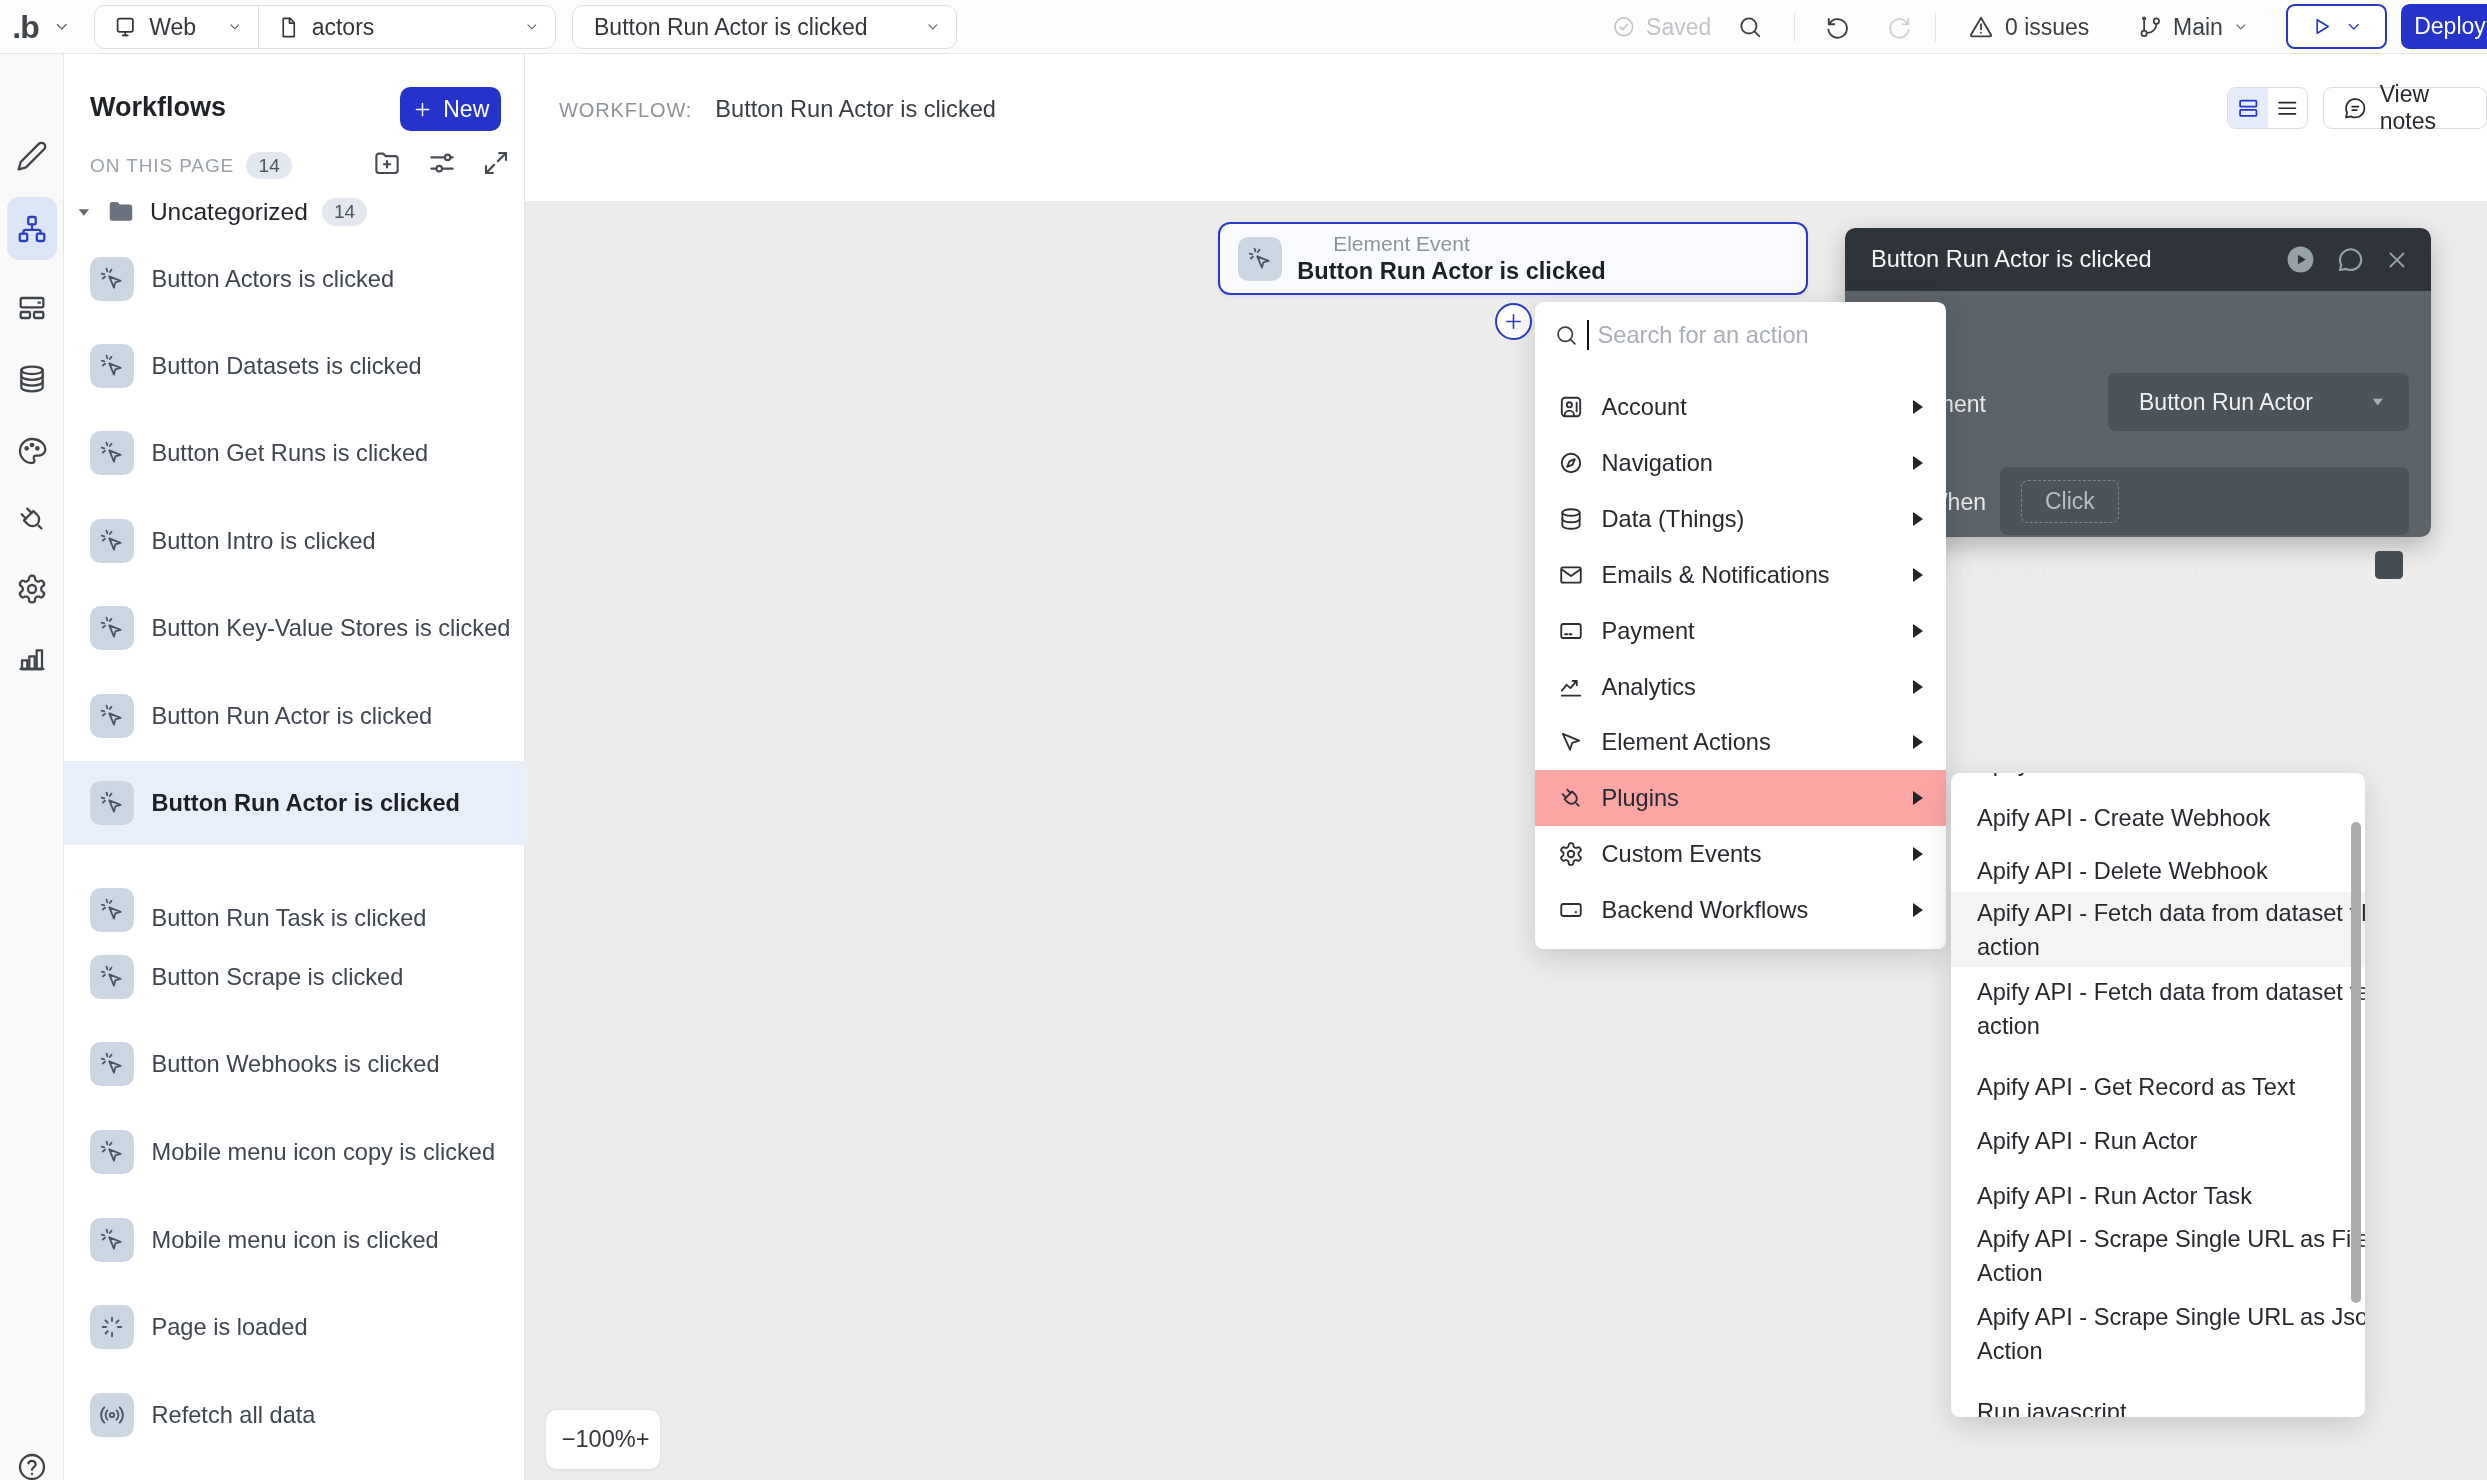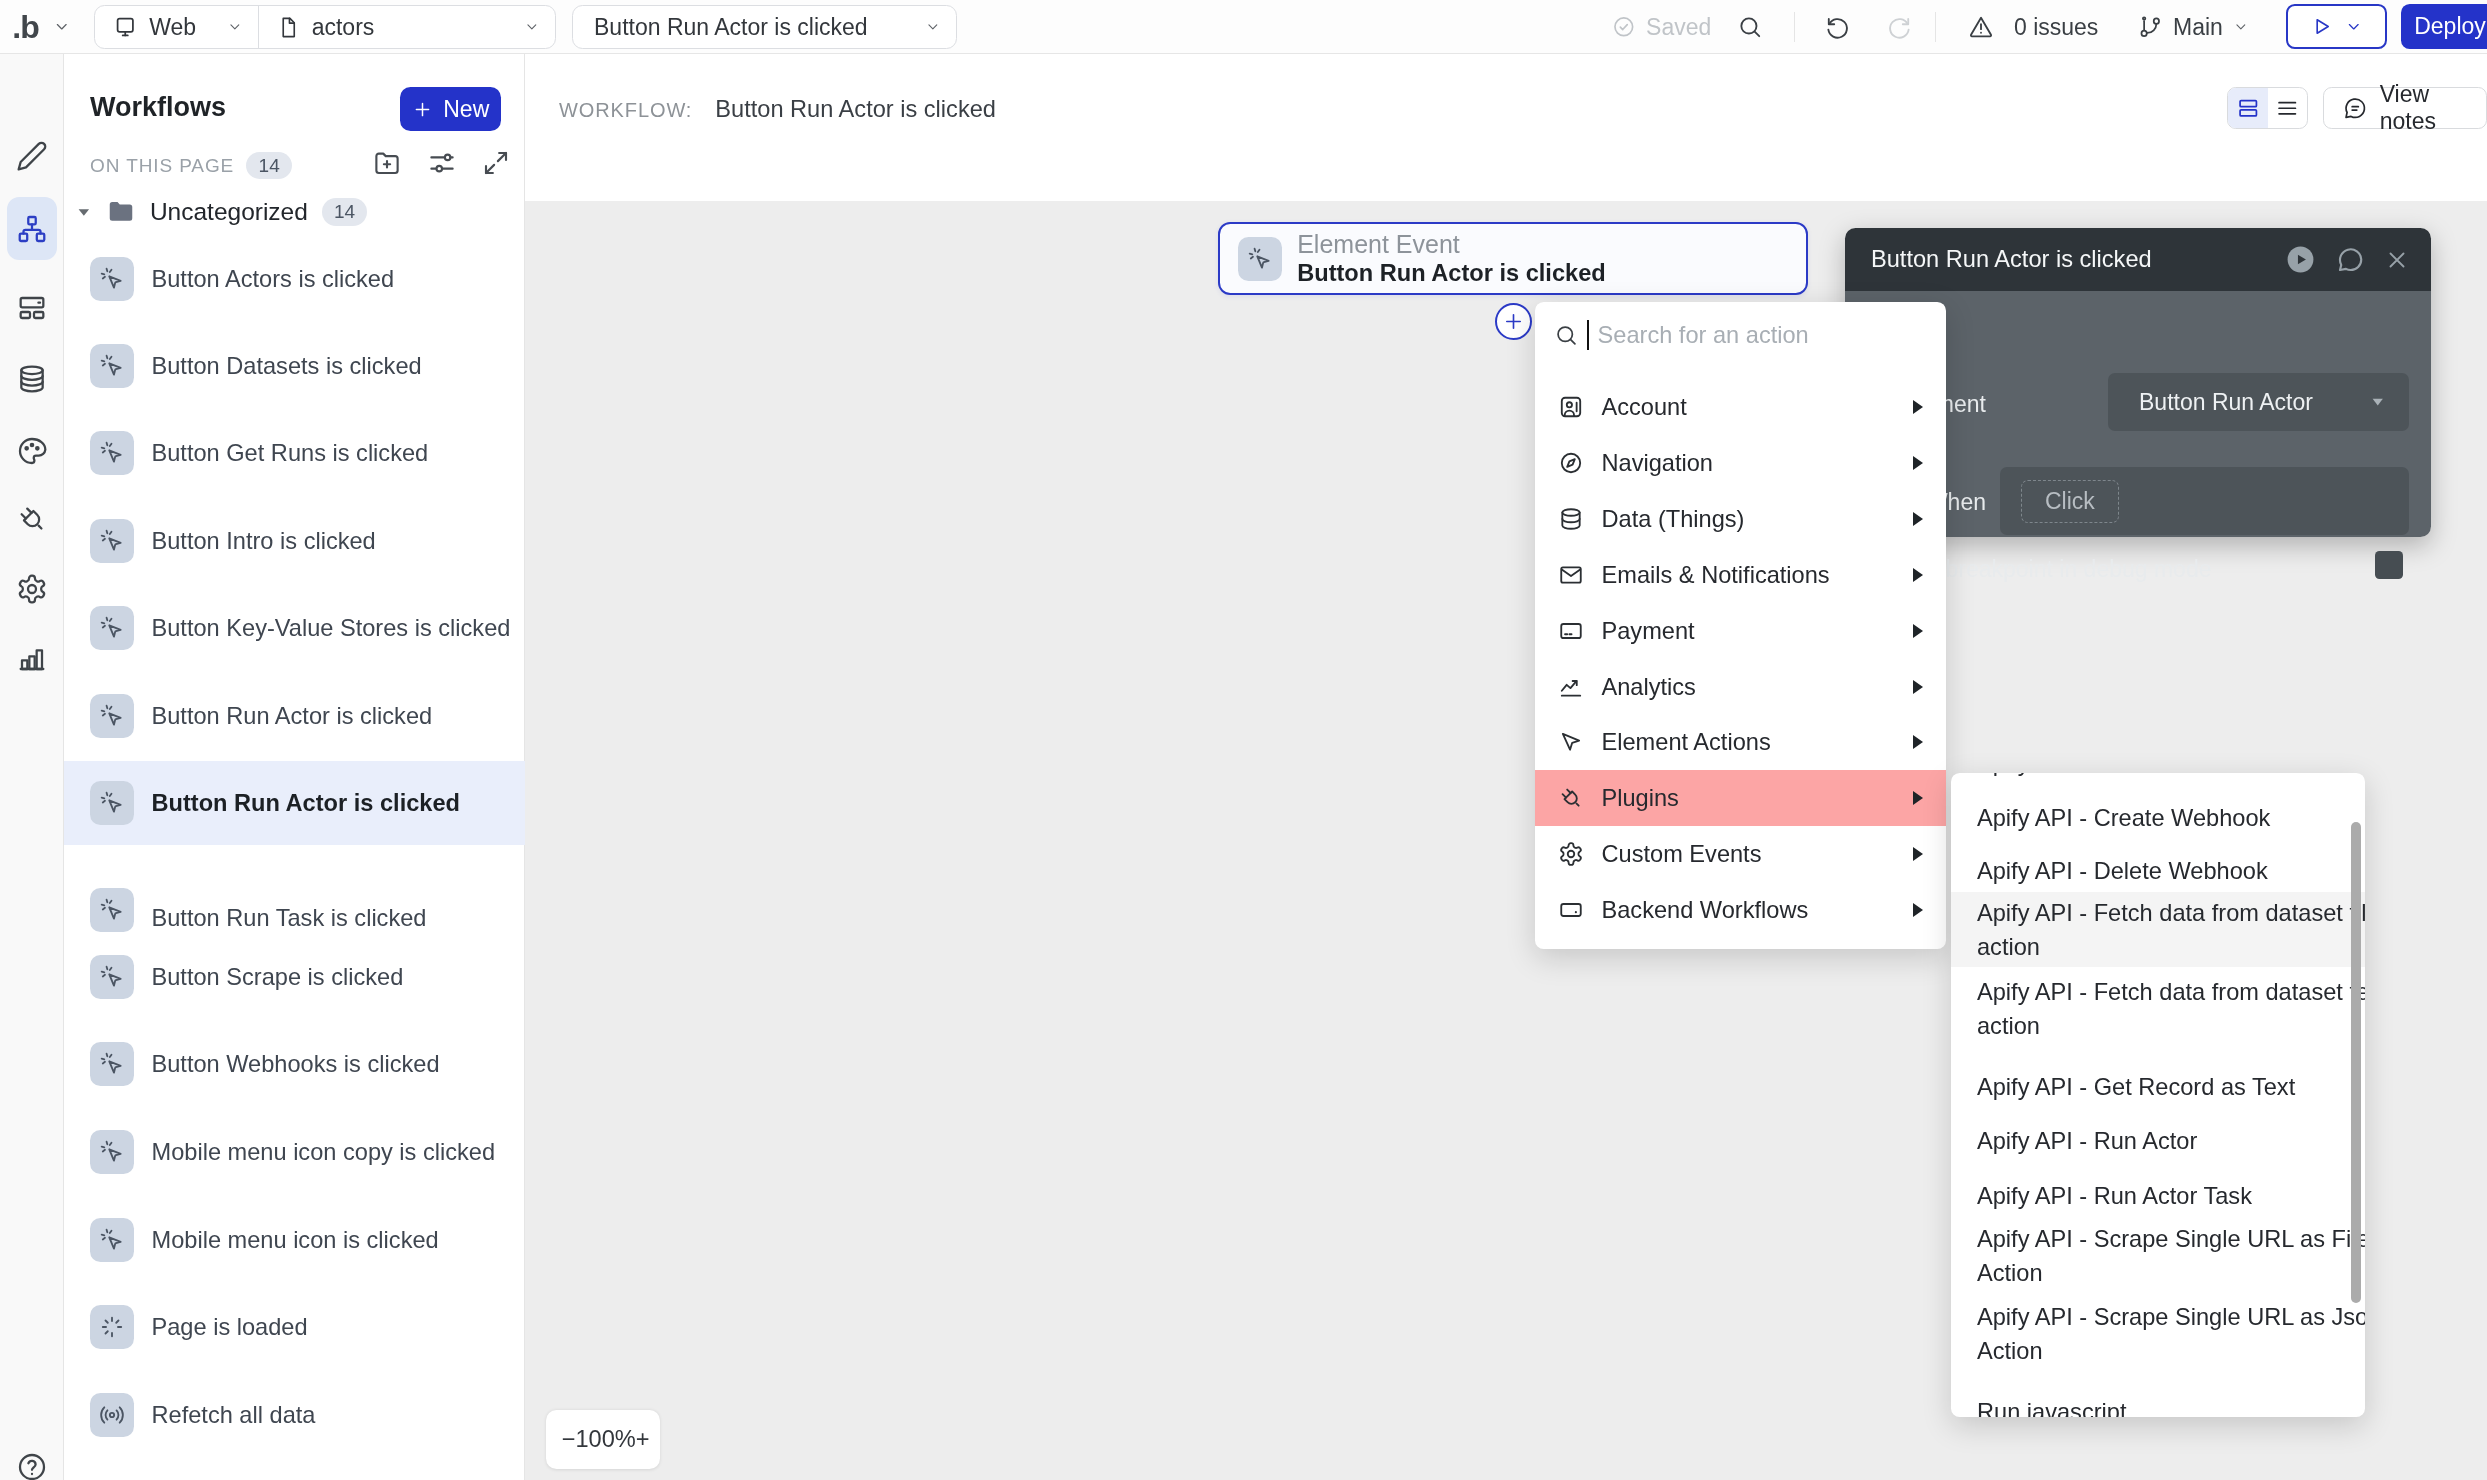--- a/index.html
+++ b/index.html
@@ -74,21 +74,21 @@
   .seg { flex:1; display:flex; align-items:center; justify-content:center; color:#26292e; }
   .seg.active { background:#e7ecfa; color:#2433c9; }
   .view-notes { position:absolute; left:1799px; top:33px; height:42px; padding:0 19px;
     border:1.7px solid #d9dbde; border-radius:8.7px; background:#fff; display:flex; align-items:center;
     gap:12.2px; color:#26292e; font-size:23px; }
 
   
   .event-card { position:absolute; left:1218px; top:222px; width:590px; height:73px; z-index:12;
     background:#fafbfe; border:2.6px solid #2b3ac6; border-radius:12.2px; display:flex;
     align-items:center; padding-left:17.5px; gap:15.7px; box-shadow:0 1.7px 5.2px rgba(40,55,198,.08); }
-  .event-type { font-size:25px; color:#8d939a; }
+  .event-type { font-size:21px; color:#8d939a;margin-left:36px; }
   .event-title { font-size:23.6px; font-weight:600; color:#1d2126; margin-top:1.7px; }
   .plus-circle { position:absolute; left:1495px; top:303px; width:37px; height:37px; z-index:12;
     background:#fff; border:2.2px solid #2b3ac6; border-radius:50%; color:#2b3ac6;
     display:flex; align-items:center; justify-content:center; }
   .zoom-ctl { position:absolute; left:546px; top:1410px; width:114px; height:59px; z-index:12;
     background:#fff; border-radius:10.5px; box-shadow:0 0.9px 3.5px rgba(0,0,0,.10);
     display:flex; align-items:center; justify-content:space-between; padding:0 15.7px;
     color:#33373c; font-size:23.6px; }
 
   
@@ -227,21 +227,21 @@
     <span>
       <svg class="ic" width="26" height="26" viewBox="0 0 24 24" stroke-width="2">
           <path d="M20.5 4.5v5h-5"></path>
           <path d="M20 9.3a8.6 8.6 0 1 0 .9 5.2"></path>
         </svg>
     </span>
   </div>
 
   <div class="vsep" style="left:1935px;"></div>
 
-  <div class="tb dark" style="left:1968px; gap:20px;">
+  <div class="tb dark" style="left:1968px; gap:11px;">
     <span>
       <svg class="ic" width="26" height="26" viewBox="0 0 24 24">
           <path d="M12 3.5 2.8 19.2a1 1 0 0 0 .9 1.5h16.6a1 1 0 0 0 .9-1.5z"></path>
           <path d="M12 9.5V14"></path>
           <path d="M12 17.2v.1"></path>
         </svg>
     </span>
     <span>0 issues</span>
   </div>
 

